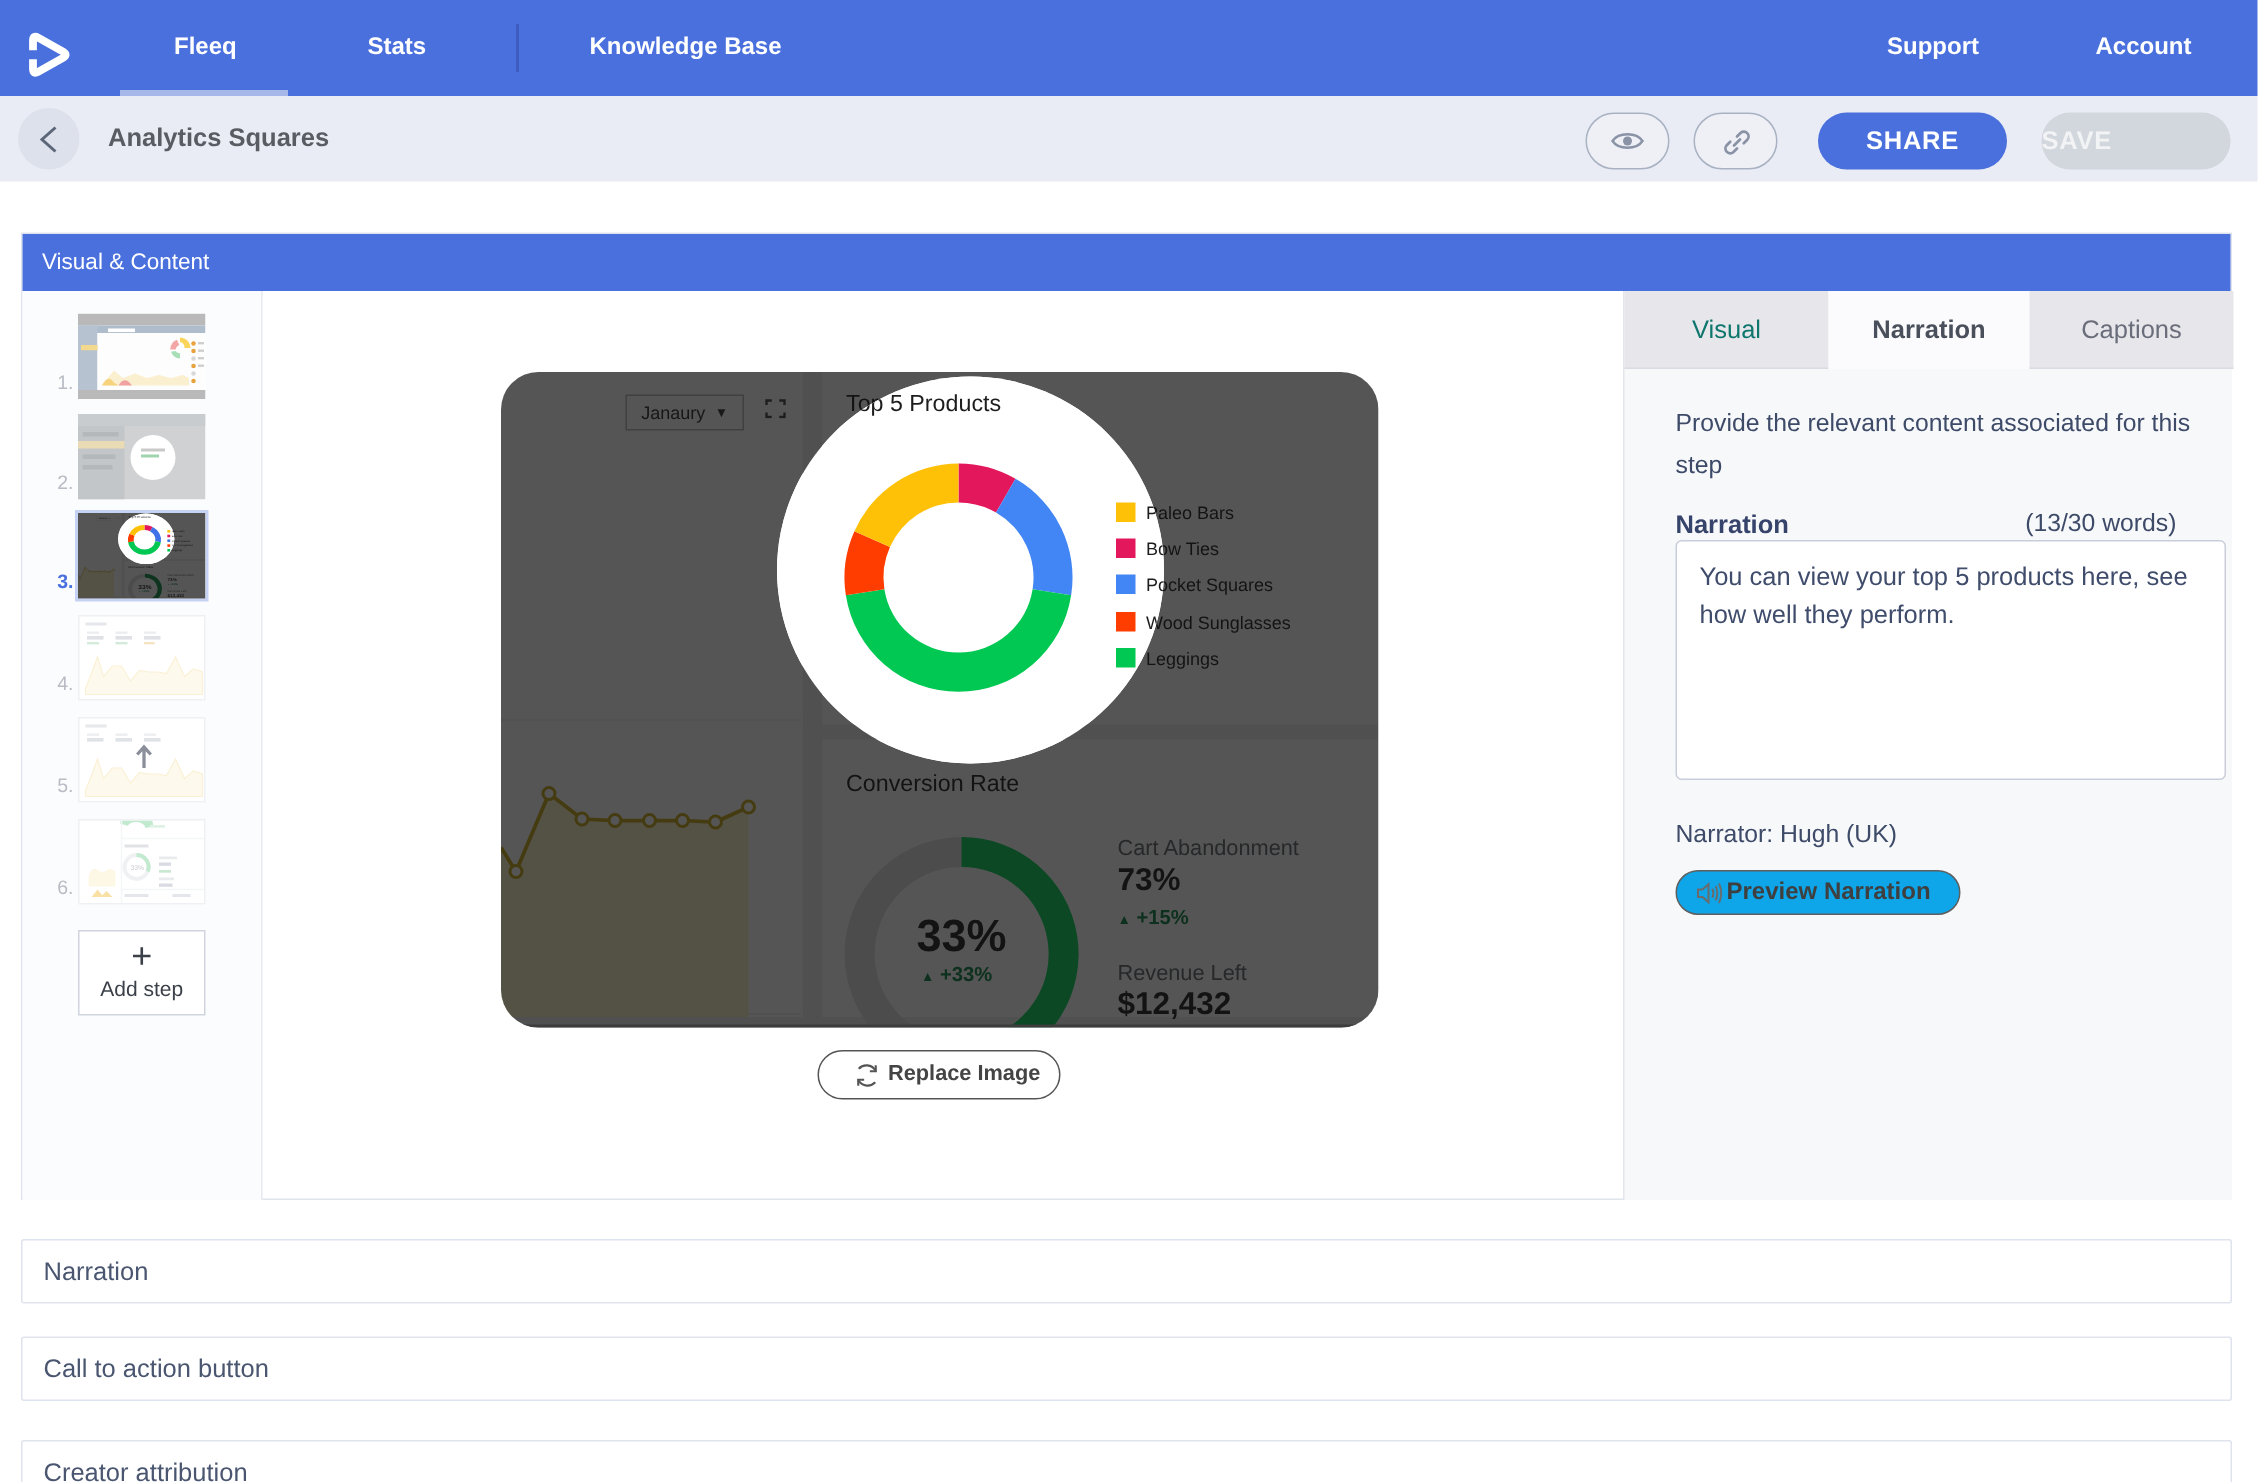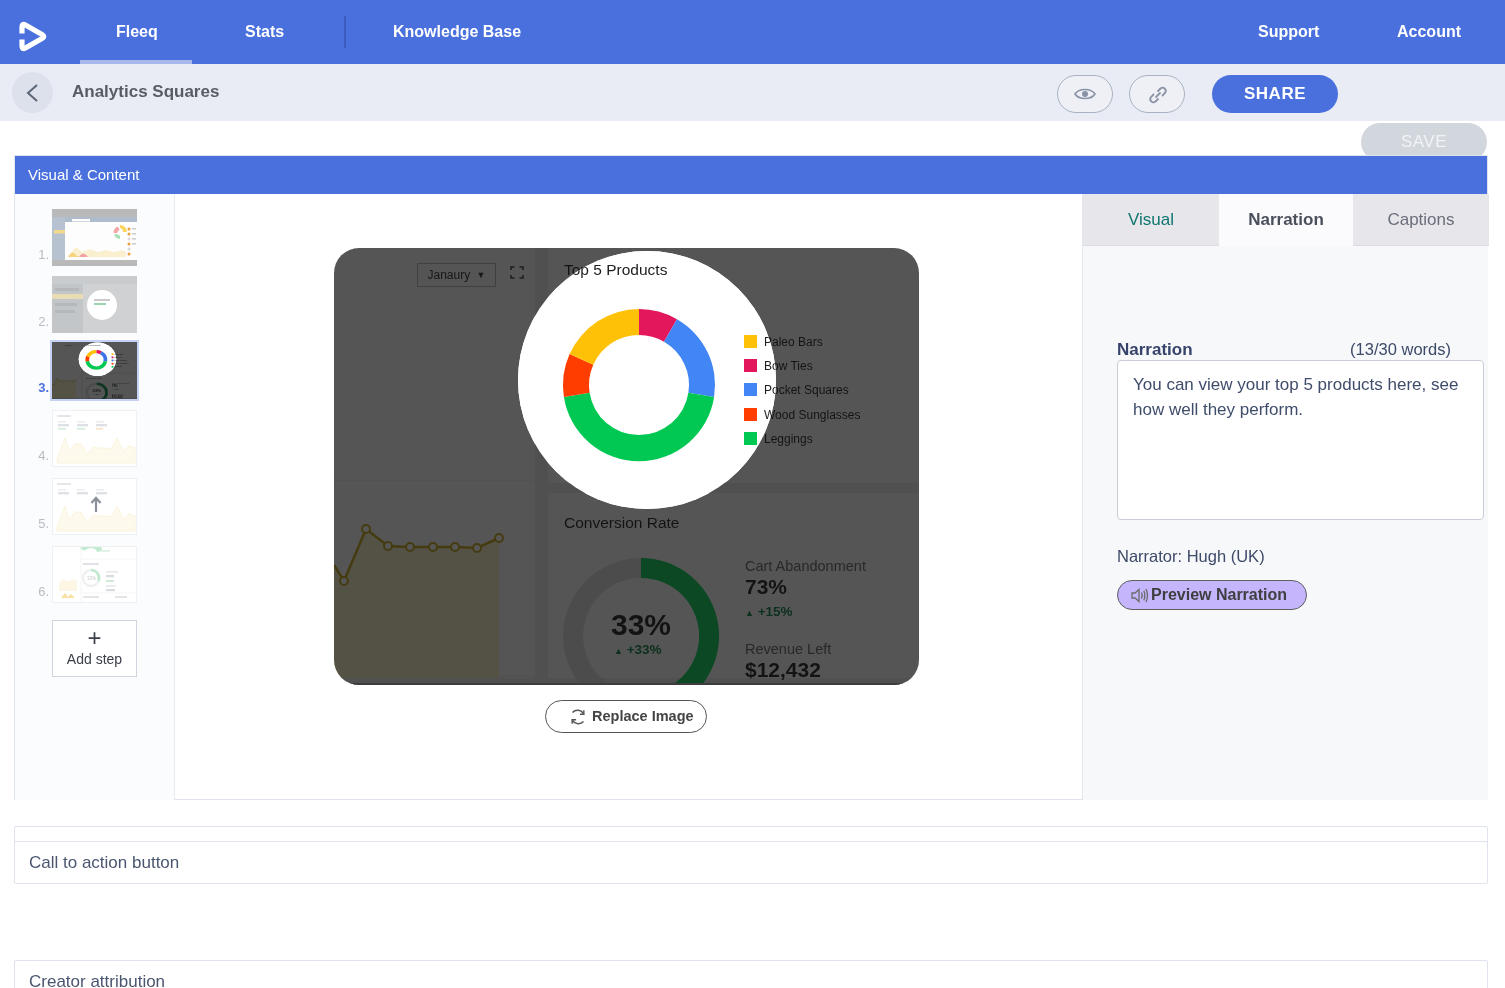--- a/index.html
+++ b/index.html
@@ -14,21 +14,21 @@
 #logo { position:absolute; left:18px; top:11px; }
 
 #subbar { position:absolute; left:0; top:64px; width:1505px; height:57px; background:#e9ecf4; }
 #backbtn { position:absolute; left:12px; top:72px; width:41px; height:41px; border-radius:50%; background:#dde1eb; }
 #backbtn svg { position:absolute; left:12px; top:11px; }
 #pagetitle { position:absolute; left:72px; top:82px; font-size:17px; font-weight:700; color:#595c63; }
 .pill { position:absolute; top:75px; height:38px; border-radius:19px; }
 #eyebtn { left:1057px; width:56px; border:1px solid #a9b2c2; background:#eef0f6; }
 #linkbtn { left:1129px; width:56px; border:1px solid #a9b2c2; background:#eef0f6; }
 #sharebtn { left:1212px; width:126px; background:#4a70de; color:#fff; font-weight:700; font-size:17px; text-align:center; line-height:38px; letter-spacing:0.5px; }
-#savebtn { left:1361px; width:126px; background:#d2d6dd; color:#f2f3f5; font-weight:400; font-size:17px; text-align:center; line-height:38px; letter-spacing:0.5px;margin-top:48px; }
+#savebtn { left:1361px; width:126px; background:#d2d6dd; color:#f2f3f5; font-weight:700; font-size:17px; text-align:left; line-height:38px; letter-spacing:0.5px; }
 
 #card { position:absolute; left:14px; top:155px; width:1474px; height:645px; background:#fff; border:1px solid #dfe3ee; }
 #cardhead { position:absolute; left:0; top:0; width:100%; height:38px; background:#4a70de; color:#fff; font-size:15px; line-height:38px; padding-left:13px; }
 
 #sidebar { position:absolute; left:0; top:38px; width:160px; height:606px; background:#fbfcfd; border-right:1px solid #e7eaf1; }
 .thumb { position:absolute; left:37px; width:85px; height:57px; overflow:hidden; background:#fff; }
 .tnum { position:absolute; left:22px; width:12px; font-size:13px; color:#b9bcc4; text-align:right; }
 .tnum.sel { color:#4a70de; font-weight:700; }
 #addstep { position:absolute; left:37px; top:426px; width:85px; height:57px; background:#fff; border:1px solid #cfd4de; text-align:center; color:#3b4049; }
 #addstep .plus { font-size:24px; line-height:26px; margin-top:4px; color:#3b4049; }
@@ -41,21 +41,21 @@
 #rightpanel { position:absolute; left:1067px; top:38px; width:406px; height:606px; background:#f7f8fa; border-left:1px solid #e3e6ec; }
 .tab { position:absolute; top:0; height:52px; line-height:52px; text-align:center; font-size:17px; }
 #tab-visual { left:0; width:136px; background:#e7e7eb; color:#0f766e; border-bottom:1px solid #d9dce2; }
 #tab-narr { left:136px; width:134px; background:#fbfbfd; color:#4a4f5c; font-weight:700; }
 #tab-capt { left:270px; width:136px; background:#e7e7eb; color:#6a6e7b; border-bottom:1px solid #d9dce2; }
 .rp-text { position:absolute; left:34px; color:#3d4a68; font-size:16.5px; }
 #narrlabel { position:absolute; left:34px; top:146px; font-size:17px; font-weight:700; color:#36436b; }
 #wordcount { position:absolute; right:37px; top:146px; font-size:16.5px; color:#3d4a68; }
 #narrbox { position:absolute; left:34px; top:166px; width:367px; height:160px; background:#fff; border:1px solid #c9cdd9; border-radius:4px; padding:11px 15px; font-size:17px; line-height:25px; color:#3f4c6b; }
 #narrator { position:absolute; left:34px; top:353px; font-size:16.5px; color:#3d4a68; }
-#previewbtn { position:absolute; left:34px; top:386px; width:190px; height:30px; border:1.5px solid #5f5f5f; border-radius:15px; background:#c4b5fd; color:#3f3f3f; font-size:16px; font-weight:700; line-height:27px; padding-left:33px; }
+#previewbtn { position:absolute; left:34px; top:386px; width:190px; height:30px; border:1.5px solid #5f5f5f; border-radius:15px; background:#0ea5e9; color:#3f3f3f; font-size:16px; font-weight:700; line-height:27px; padding-left:33px; }
 #previewbtn svg { position:absolute; left:13px; top:6px; }
 
 
 .thumb1-top { position:absolute; left:0; top:0; width:85px; height:8px; background:#b9b9b9; }
 .thumb1-bot { position:absolute; left:0; top:51px; width:85px; height:6px; background:#b9b9b9; }
 .thumb1-head { position:absolute; left:0; top:8px; width:85px; height:5px; background:#aebccb; }
 .thumb1-side { position:absolute; left:0; top:8px; width:13px; height:43px; background:#b6c2cf; }
 .thumb1-main { position:absolute; left:13px; top:13px; width:72px; height:38px; background:#fdfdfd; }
 .mini { position:absolute; left:0; top:0; width:585px; height:437px; transform:scale(0.14530,0.13044); transform-origin:0 0; }
 
@@ -440,30 +440,31 @@
           <path d="M3.5 12.5 A7 7 0 0 0 14.5 13.5"></path>
         </g>
         <path d="M3.5 1 L3.5 5.5 L8 5.5" fill="none" stroke="#555" stroke-width="1.5" opacity="0"></path>
         <path d="M14.8 2.2 L14.9 6.2 L10.9 6.2" fill="none" stroke="#555" stroke-width="1.4"></path>
         <path d="M3.2 15.8 L3.1 11.8 L7.1 11.8" fill="none" stroke="#555" stroke-width="1.4"></path>
       </svg>Replace Image</div>
   <div id="rightpanel">
     <div class="tab" id="tab-visual">Visual</div>
     <div class="tab" id="tab-narr">Narration</div>
     <div class="tab" id="tab-capt">Captions</div>
+    <div class="rp-text" style="top:75px; width:362px; line-height:27.5px;">Provide the relevant content associated for this step</div>
     <div id="narrlabel">Narration</div>
     <div id="wordcount">(13/30 words)</div>
     <div id="narrbox">You can view your top 5 products here, see how well they perform.</div>
     <div id="narrator">Narrator: Hugh (UK)</div>
     <div id="previewbtn"><svg width="18" height="17" viewBox="0 0 18 17">
           <g fill="none" stroke="#6b6b6b" stroke-width="1.3">
             <path d="M1 6 L4 6 L8 2.5 L8 14.5 L4 11 L1 11 Z" fill="none"></path>
             <path d="M10.5 5.5 Q12 8.5 10.5 11.5"></path>
             <path d="M12.8 3.8 Q15 8.5 12.8 13.2"></path>
             <path d="M15 2 Q18 8.5 15 15"></path>
           </g>
         </svg>Preview Narration</div>
   </div>
 </div>
 
 <div class="acc" style="top:826px;">Narration</div>
-<div class="acc" style="top:841px;">Call to action button</div>
+<div class="acc" style="top:891px;">Call to action button</div>
 <div class="acc" style="top:960px;">Creator attribution</div>
 
 </body></html>

